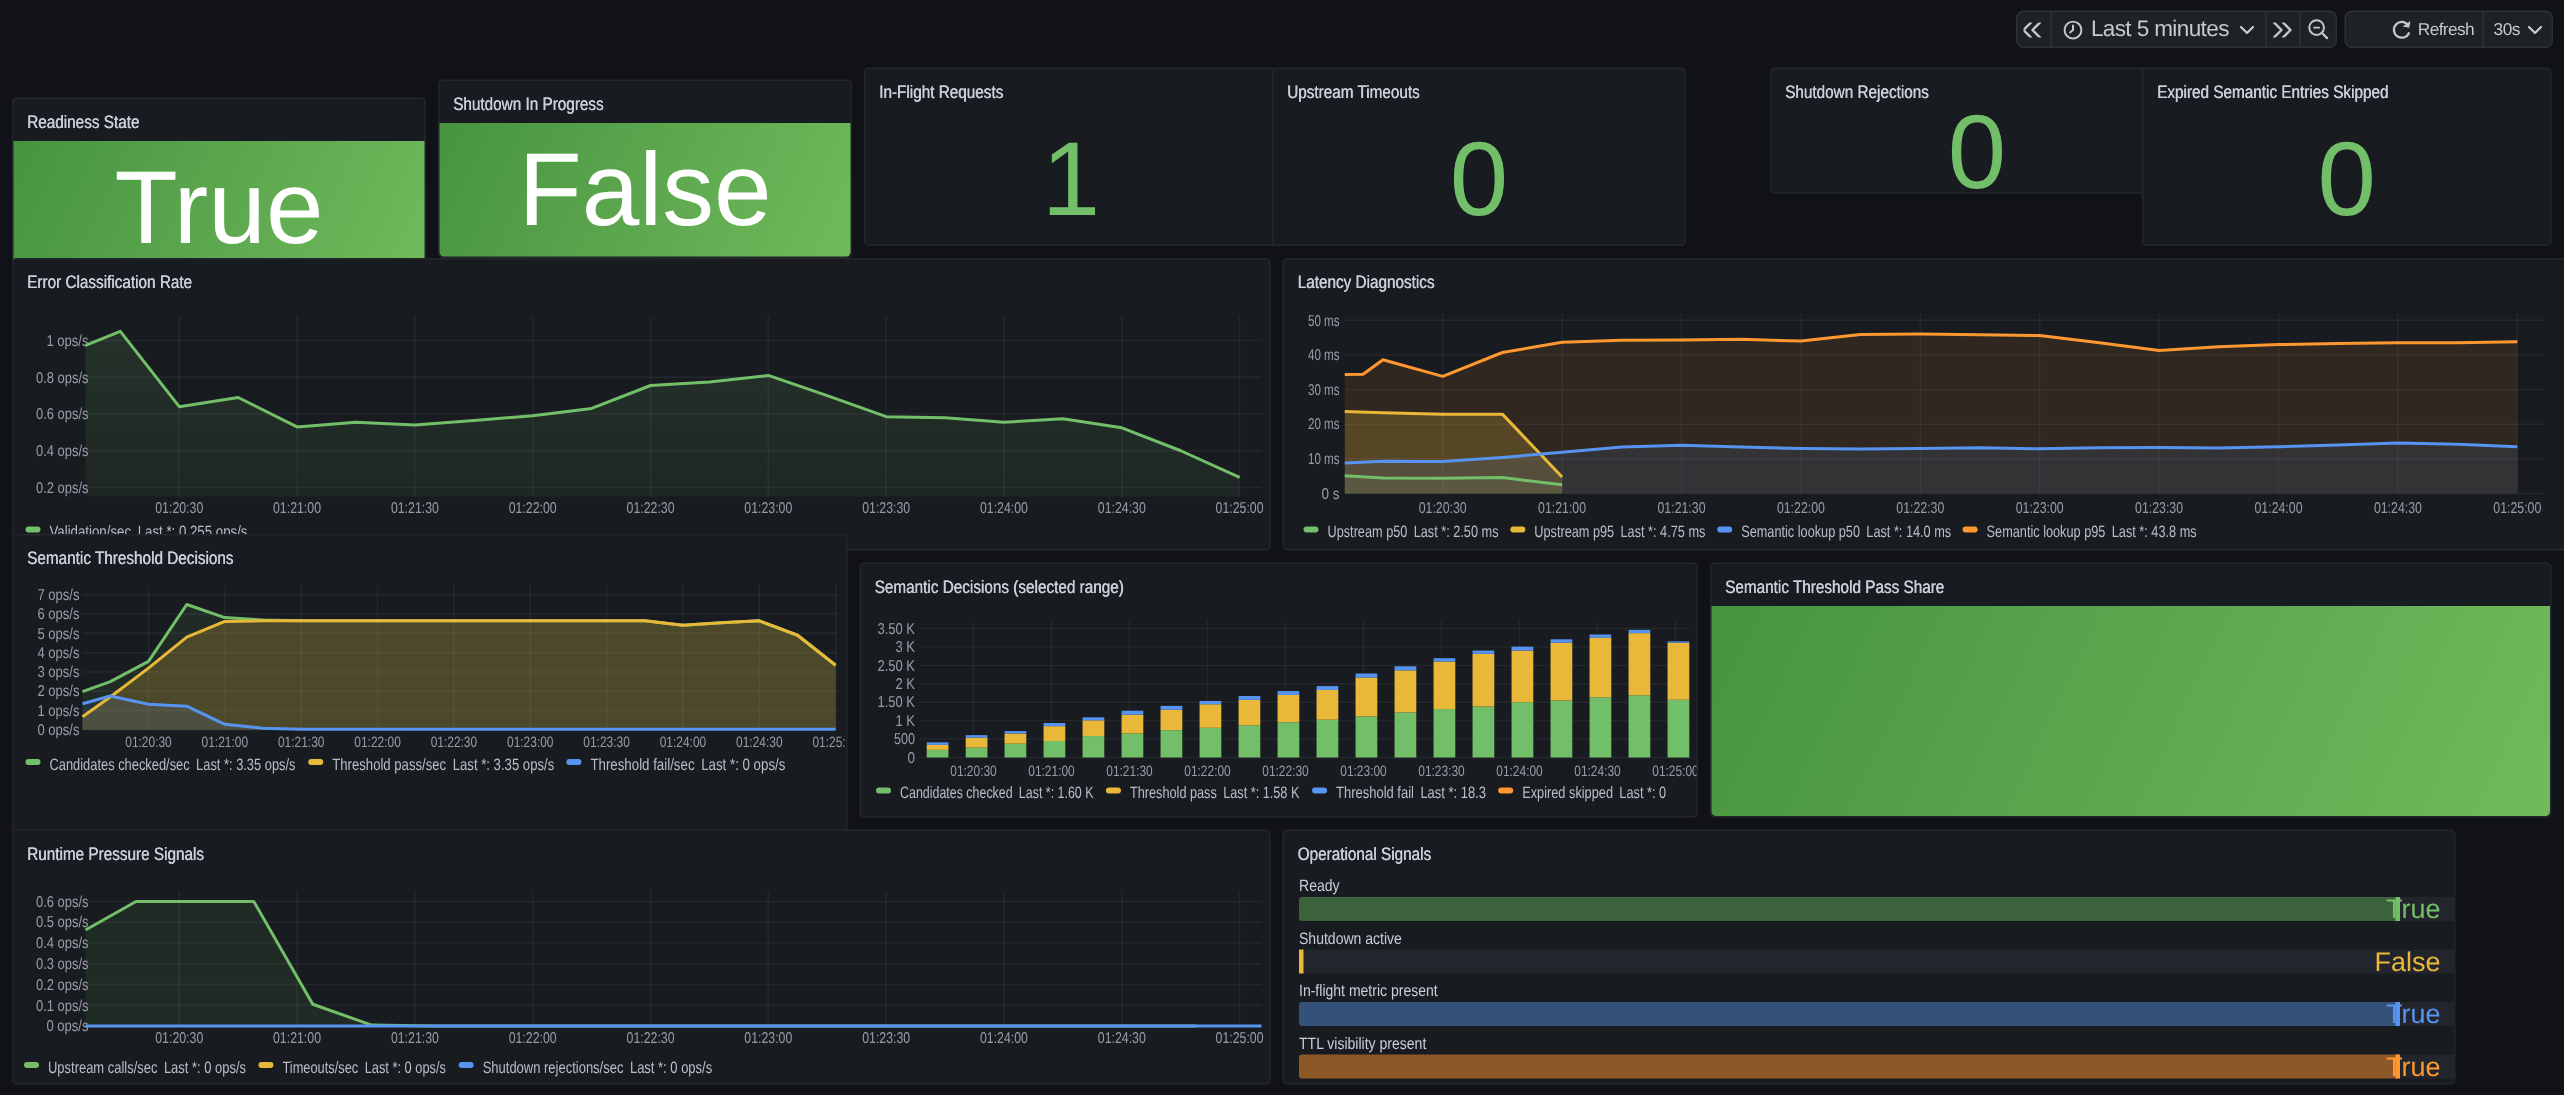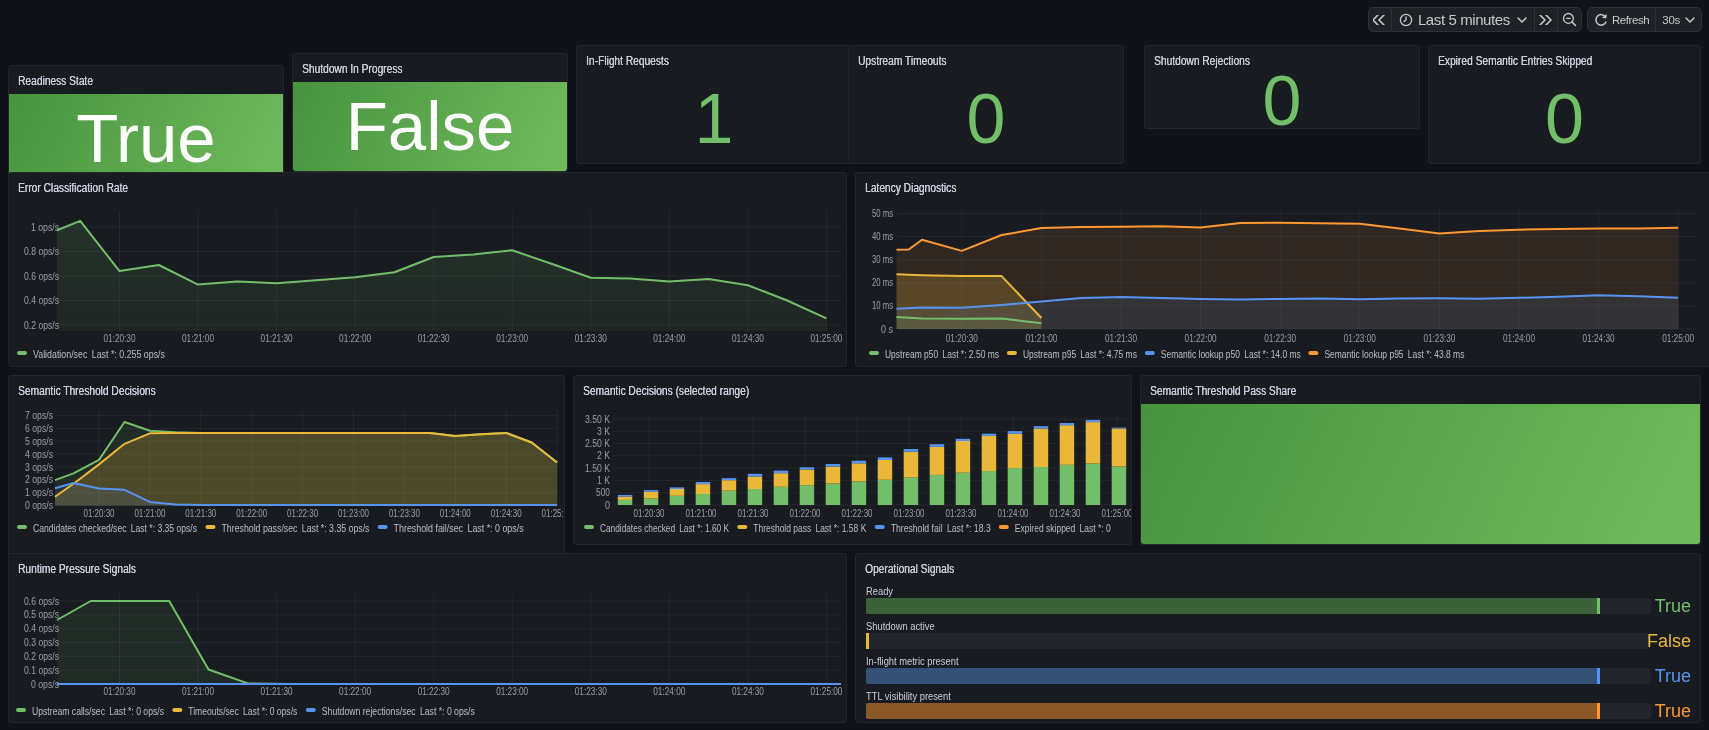--- a/index.html
+++ b/index.html
@@ -33,21 +33,21 @@
         </svg>
   </div>
   <div style="width:23px; display:flex; align-items:center; justify-content:center;">
     <svg width="15" height="15" style="position:static" viewBox="0 0 15 15">
           <circle cx="6.4" cy="6.4" r="4.9" fill="none" stroke="#c7c8cd" stroke-width="1.3"></circle>
           <line x1="4.2" y1="6.4" x2="8.6" y2="6.4" stroke="#c7c8cd" stroke-width="1.3"></line>
           <line x1="10" y1="10" x2="13.4" y2="13.4" stroke="#c7c8cd" stroke-width="1.5" stroke-linecap="round"></line>
         </svg>
   </div>
 </div>
-<div style="height:25px; display:flex; align-items:stretch; background:#1e2126; border:1px solid #2e3138; border-radius:5px; color:#c7c8cd;">
+<div style="height:25px; display:flex; align-items:stretch; background:#1e2126; border:1px solid #2e3138; border-radius:5px; color:#c7c8cd;padding-left:24px;">
   <div style="display:flex; align-items:center; padding:0 6px; border-right:1px solid #2e3138;">
     <svg width="14" height="14" style="position:static" viewBox="0 0 16 16">
           <path d="M 13.2 4.5 A 6 6 0 1 0 13.9 9.8" fill="none" stroke="#c7c8cd" stroke-width="1.7"></path>
           <path d="M 14.8 1.2 L 13.9 6.3 L 8.9 5.3 Z" fill="#c7c8cd"></path>
         </svg>
     <span style="font-size:11.5px; letter-spacing:-0.4px; margin-left:4px;">Refresh</span>
   </div>
   <div style="display:flex; align-items:center; padding:0 6px;">
     <span style="font-size:11.5px; letter-spacing:-0.3px;">30s</span>
     <svg width="10" height="6" style="position:static; margin-left:5px;">
@@ -68,21 +68,21 @@
     <div class="statnum" style="top:28px; bottom:0; font-size:69px; font-weight:500; color:#fff;">False</div>
   </div>
 <div class="panel" style="left:576px; top:45px; width:276px; height:119px;">
     <div class="ptitle">In-Flight Requests</div>
     <div class="statnum" style="top:28px; bottom:0; font-size:70px; font-weight:500; color:#73bf69;">1</div>
   </div>
 <div class="panel" style="left:848px; top:45px; width:276px; height:119px;">
     <div class="ptitle">Upstream Timeouts</div>
     <div class="statnum" style="top:28px; bottom:0; font-size:70px; font-weight:500; color:#73bf69;">0</div>
   </div>
-<div class="panel" style="left:1144px; top:45px; width:276px; height:84px;">
+<div class="panel" style="left:1180px; top:45px; width:276px; height:84px;">
     <div class="ptitle">Shutdown Rejections</div>
     <div class="statnum" style="top:28px; bottom:0; font-size:70px; font-weight:500; color:#73bf69;">0</div>
   </div>
 <div class="panel" style="left:1428px; top:45px; width:273px; height:119px;">
     <div class="ptitle">Expired Semantic Entries Skipped</div>
     <div class="statnum" style="top:28px; bottom:0; font-size:70px; font-weight:500; color:#73bf69;">0</div>
   </div>
 <div class="panel" style="left:8px; top:172px; width:839px; height:195px; overflow:hidden;">
     <div class="ptitle">Error Classification Rate</div>
     <svg width="839" height="195" viewBox="0 0 839 195">
@@ -174,21 +174,21 @@
       <rect x="13.0" y="178.0" width="10" height="4" rx="2" fill="#73bf69"></rect>
       <text x="29.0" y="185.0" font-size="11" fill="rgba(204,204,220,0.9)" text-anchor="start" textLength="114" lengthAdjust="spacingAndGlyphs">Upstream p50 Last *: 2.50 ms</text>
       <rect x="150.9" y="178.0" width="10" height="4" rx="2" fill="#eab839"></rect>
       <text x="166.9" y="185.0" font-size="11" fill="rgba(204,204,220,0.9)" text-anchor="start" textLength="114" lengthAdjust="spacingAndGlyphs">Upstream p95 Last *: 4.75 ms</text>
       <rect x="288.8" y="178.0" width="10" height="4" rx="2" fill="#5794f2"></rect>
       <text x="304.8" y="185.0" font-size="11" fill="rgba(204,204,220,0.9)" text-anchor="start" textLength="140" lengthAdjust="spacingAndGlyphs">Semantic lookup p50 Last *: 14.0 ms</text>
       <rect x="452.4" y="178.0" width="10" height="4" rx="2" fill="#ff9830"></rect>
       <text x="468.4" y="185.0" font-size="11" fill="rgba(204,204,220,0.9)" text-anchor="start" textLength="140" lengthAdjust="spacingAndGlyphs">Semantic lookup p95 Last *: 43.8 ms</text>
     </svg>
   </div>
-<div class="panel" style="left:8px; top:375px; width:557px; height:209px; overflow:hidden;">
+<div class="panel" style="left:8px; top:356px; width:557px; height:209px; overflow:hidden;">
     <div class="ptitle">Semantic Threshold Decisions</div>
     <svg width="557" height="170" viewBox="0 0 557 170">
       <line x1="46" y1="129.5" x2="549" y2="129.5" stroke="rgba(204,204,220,0.07)" stroke-width="1"></line>
       <text x="44.0" y="133.0" font-size="10.5" fill="rgba(204,204,220,0.72)" text-anchor="end" font-weight="normal" textLength="28" lengthAdjust="spacingAndGlyphs">0 ops/s</text>
       <line x1="46" y1="116.7" x2="549" y2="116.7" stroke="rgba(204,204,220,0.07)" stroke-width="1"></line>
       <text x="44.0" y="120.2" font-size="10.5" fill="rgba(204,204,220,0.72)" text-anchor="end" font-weight="normal" textLength="28" lengthAdjust="spacingAndGlyphs">1 ops/s</text>
       <line x1="46" y1="103.8" x2="549" y2="103.8" stroke="rgba(204,204,220,0.07)" stroke-width="1"></line>
       <text x="44.0" y="107.3" font-size="10.5" fill="rgba(204,204,220,0.72)" text-anchor="end" font-weight="normal" textLength="28" lengthAdjust="spacingAndGlyphs">2 ops/s</text>
       <line x1="46" y1="91.0" x2="549" y2="91.0" stroke="rgba(204,204,220,0.07)" stroke-width="1"></line>
       <text x="44.0" y="94.5" font-size="10.5" fill="rgba(204,204,220,0.72)" text-anchor="end" font-weight="normal" textLength="28" lengthAdjust="spacingAndGlyphs">3 ops/s</text>
@@ -388,21 +388,21 @@
       <path d="M 48.0 66.0 L 81.7 47.0 L 121.0 47.0 L 160.2 47.0 L 199.5 115.5 L 238.8 129.4 L 278.1 130.0 L 317.3 130.0 L 356.6 130.0 L 395.9 130.0 L 435.2 130.0 L 474.4 130.0 L 513.7 130.0 L 553.0 130.0 L 592.3 130.0 L 631.5 130.0 L 670.8 130.0 L 710.1 130.0 L 749.4 130.0 L 788.6 130.0" fill="none" stroke="#73bf69" stroke-width="2" stroke-linejoin="round"></path>
       <line x1="48" y1="130.0" x2="832" y2="130.0" stroke="#5794f2" stroke-width="2"></line>
       <rect x="7.0" y="154.0" width="10" height="4" rx="2" fill="#73bf69"></rect>
       <text x="23.0" y="161.0" font-size="11" fill="rgba(204,204,220,0.9)" text-anchor="start" textLength="132" lengthAdjust="spacingAndGlyphs">Upstream calls/sec Last *: 0 ops/s</text>
       <rect x="163.3" y="154.0" width="10" height="4" rx="2" fill="#eab839"></rect>
       <text x="179.3" y="161.0" font-size="11" fill="rgba(204,204,220,0.9)" text-anchor="start" textLength="109" lengthAdjust="spacingAndGlyphs">Timeouts/sec Last *: 0 ops/s</text>
       <rect x="296.8" y="154.0" width="10" height="4" rx="2" fill="#5794f2"></rect>
       <text x="312.8" y="161.0" font-size="11" fill="rgba(204,204,220,0.9)" text-anchor="start" textLength="153" lengthAdjust="spacingAndGlyphs">Shutdown rejections/sec Last *: 0 ops/s</text>
     </svg>
   </div>
-<div class="panel" style="left:855px; top:553px; width:846px; height:170px; overflow:hidden;">
+<div class="panel" style="left:855px; top:553px; width:782px; height:170px; overflow:hidden;">
     <div class="ptitle">Operational Signals</div>
     <div style="position:absolute; left:10px; top:31px; font-size:11px; color:#ccccdc; transform:scaleX(0.85); transform-origin:0 50%;">Ready</div>
     <div style="position:absolute; left:10px; top:44px; width:785px; height:16px; background:#22252b; border-radius:2px;"></div>
     <div style="position:absolute; left:10px; top:44px; width:733px; height:16px; background:#3c623c; border-radius:2px 0 0 2px;"></div>
     <div style="position:absolute; left:741px; top:44px; width:3px; height:16px; background:#73bf69;"></div>
     <div style="position:absolute; right:9px; top:42px; width:80px; text-align:right; font-size:18px; color:#73bf69;">True</div>
     <div style="position:absolute; left:10px; top:66px; font-size:11px; color:#ccccdc; transform:scaleX(0.85); transform-origin:0 50%;">Shutdown active</div>
     <div style="position:absolute; left:10px; top:79px; width:785px; height:16px; background:#22252b; border-radius:2px;"></div>
     <div style="position:absolute; left:10px; top:79px; width:3px; height:16px; background:#eab839;"></div>
     <div style="position:absolute; right:9px; top:77px; width:80px; text-align:right; font-size:18px; color:#eab839;">False</div>

